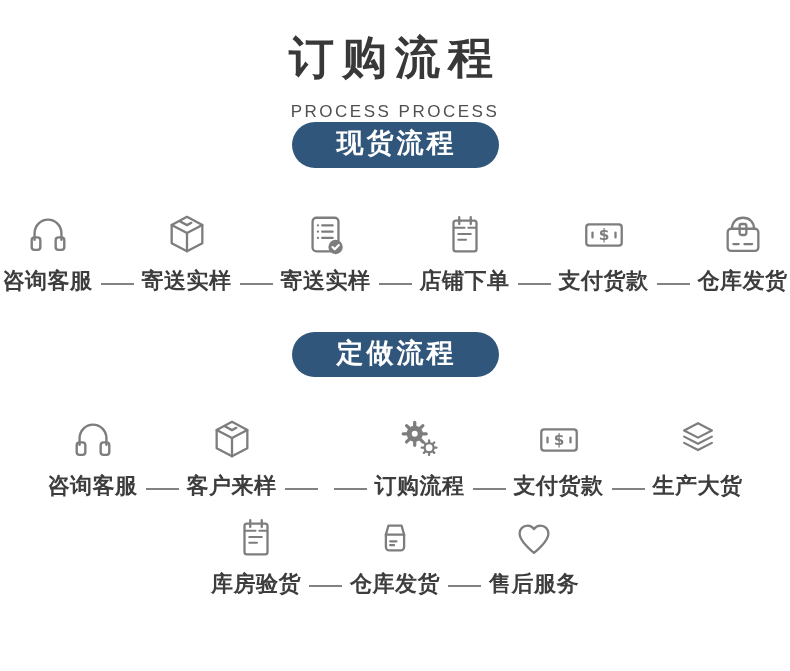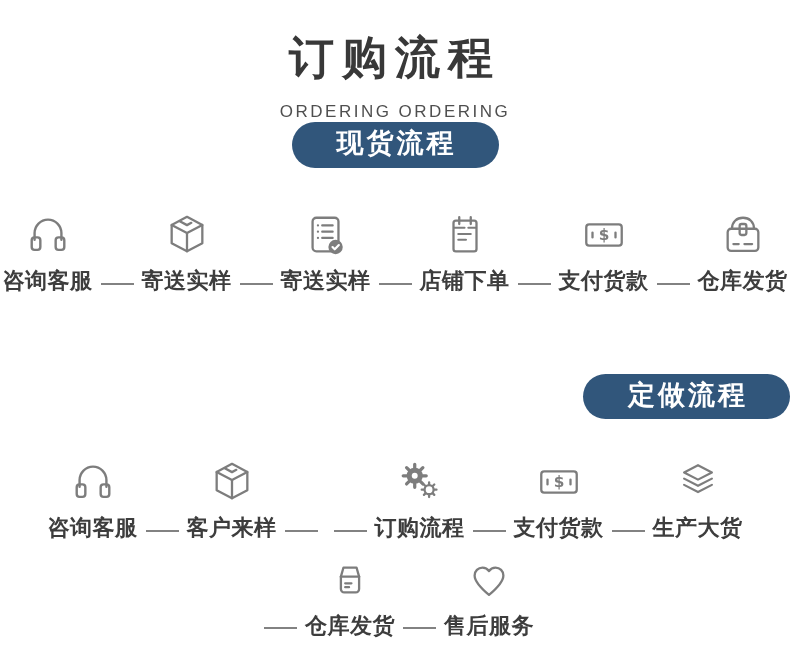--- a/index.html
+++ b/index.html
@@ -15,21 +15,21 @@
   }
   .subtitle{
     font-size:17px;color:#4f4f4f;letter-spacing:2.5px;margin-top:5px;
   }
   .badge{
     display:inline-block;background:var(--accent,#31567b);color:#ffffff;
     font-size:27px;font-weight:bold;letter-spacing:3px;
     padding:7px 42px 9px 45px;border-radius:24px;line-height:1.1;
   }
   .badge-wrap-1{}
-  .badge-wrap-2{margin-top:78px;text-align:right;}
+  .badge-wrap-2{margin-top:36px;}
   .step-row{
     display:flex;justify-content:center;align-items:flex-end;
   }
   .row-first{margin-top:43px;}
   .row-mid{margin-top:39px;}
   .row-last{margin-top:13px;}
   .step{
     display:flex;flex-direction:column;align-items:center;
   }
   .step .icon-box{
@@ -44,21 +44,21 @@
   .connector{
     width:33px;height:0;border-top:2px solid var(--connector,#828282);
     margin:0 8px 11px 8px;flex:0 0 auto;
   }
 </style>
 </head>
 <body>
 
 <div class="page">
   <div class="title">订购流程</div>
-  <div class="subtitle">ORDERING ORDERING</div>
+  <div class="subtitle">PROCESS PROCESS</div>
   <div id="sections">
       <div class="badge-wrap-1"><div class="badge">现货流程</div></div>
       <div class="step-row row-first">
         <div class="step">
           <div class="icon-box">
             <svg width="46" height="46" viewBox="0 0 48 48" fill="none" stroke="currentColor" stroke-linecap="round" stroke-linejoin="round" stroke-width="2.5">
     <path d="M10 29v-7c0-7.7 6.3-14 14-14s14 6.3 14 14v7"></path>
     <rect x="7" y="26.5" width="9" height="13" rx="3"></rect>
     <rect x="32" y="26.5" width="9" height="13" rx="3"></rect>
             </svg>
@@ -185,20 +185,31 @@
             <svg width="46" height="46" viewBox="0 0 48 48" fill="none" stroke="currentColor" stroke-linecap="round" stroke-linejoin="round" stroke-width="2.3">
     <path d="M24 6.5 38.5 14 24 21.5 9.5 14z"></path>
     <path d="M9.5 20.5 24 28l14.5-7.5"></path>
     <path d="M9.5 27 24 34.5 38.5 27"></path>
             </svg>
           </div>
           <div class="step-label">生产大货</div>
         </div>
       </div>
       <div class="step-row row-last">
+        <div class="step">
+          <div class="icon-box">
+            <svg width="46" height="46" viewBox="0 0 48 48" fill="none" stroke="currentColor" stroke-linecap="round" stroke-linejoin="round" stroke-width="2.4">
+    <rect x="12" y="9" width="24" height="32" rx="2.5"></rect>
+    <path d="M18 5.5v7M30 5.5v7"></path>
+    <path d="M12.5 16.5H23.5M27.5 16.5h8" stroke-width="2.2"></path>
+    <path d="M17 23h13M17 29h8" stroke-width="2.2"></path>
+            </svg>
+          </div>
+          <div class="step-label">库房验货</div>
+        </div>
         <div class="connector"></div>
         <div class="step">
           <div class="icon-box">
             <svg width="46" height="46" viewBox="0 0 48 48" fill="none" stroke="currentColor" stroke-linecap="round" stroke-linejoin="round" stroke-width="2.4">
     <path d="M14.5 20.5 17.2 11h13.6l2.7 9.5"></path>
     <path d="M14.5 20.5h19"></path>
     <path d="M14.5 20.5v13a3.5 3.5 0 0 0 3.5 3.5h12a3.5 3.5 0 0 0 3.5-3.5v-13"></path>
     <path d="M19 27.5h6.5M19 31.5h4"></path>
             </svg>
           </div>

